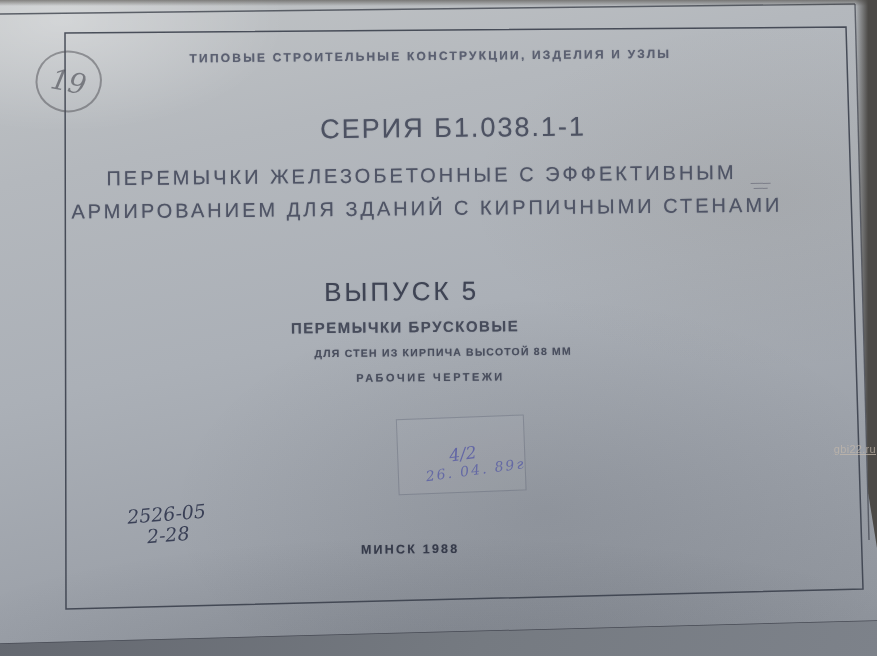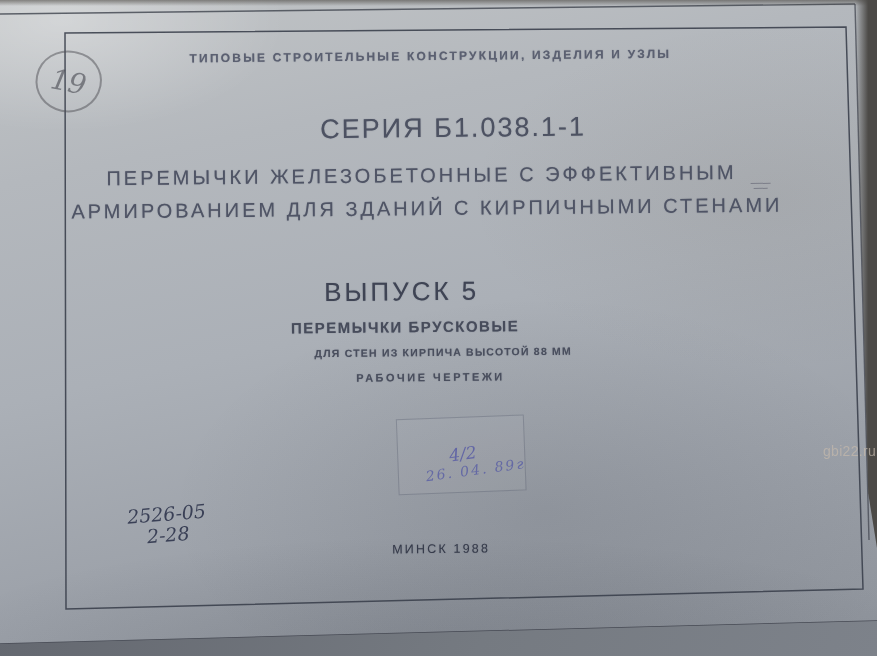--- a/index.html
+++ b/index.html
@@ -29,40 +29,40 @@
   .txt{position:absolute;white-space:nowrap;transform:translateX(-50%);
     color:#4b5062;text-shadow:0 0 1px rgba(75,80,98,0.55);}
   .header-line{left:433px;top:49px;font-size:12px;font-weight:bold;letter-spacing:2.2px;color:#5b6071;}
   .series{left:455px;top:113px;font-size:27px;letter-spacing:2px;color:#4d5262;}
   .title1{left:423px;top:164px;font-size:20px;letter-spacing:3px;color:#4f5465;}
   .title2{left:428px;top:197px;font-size:20px;letter-spacing:3px;color:#4f5465;}
   .issue{left:402px;top:276px;font-size:26px;letter-spacing:3px;color:#3f4454;}
   .issue-sub{left:405px;top:318px;font-size:15px;font-weight:bold;letter-spacing:1.5px;color:#474c5b;}
   .issue-scope{left:443px;top:346px;font-size:10.5px;font-weight:bold;letter-spacing:1.2px;color:#4a4f5e;}
   .doc-type{left:430px;top:371px;font-size:11px;font-weight:bold;letter-spacing:2.5px;color:#4a4f5e;}
-  .imprint{left:439px;top:542px;font-size:12.5px;font-weight:normal;letter-spacing:2.2px;color:#363b4a;}
+  .imprint{left:408px;top:542px;font-size:12.5px;font-weight:bold;letter-spacing:2.2px;color:#363b4a;}
   .stamp-box{position:absolute;left:396px;top:417px;width:126px;height:74px;
     border:1px solid rgba(75,80,100,0.32);transform:rotate(-1.6deg);
     background:rgba(255,255,255,0.04);}
   .hand{font-family:"DejaVu Serif",serif;font-style:italic;}
   .stamp-note1{position:absolute;left:448px;top:444px;font-size:17px;color:rgba(88,92,165,0.85);
     transform:rotate(-7deg);white-space:nowrap;}
   .stamp-note2{position:absolute;left:424px;top:462px;font-size:14px;color:rgba(88,92,165,0.8);
     transform:rotate(-7deg);letter-spacing:2px;white-space:nowrap;}
   .inventory{position:absolute;left:126px;top:501px;transform:rotate(-4deg);
     font-size:19px;color:#3a4056;line-height:21px;text-align:center;}
   .page-mark{position:absolute;left:38px;top:47px;width:62px;height:58px;
     border:2px solid rgba(80,80,86,0.5);border-radius:50% 46% 52% 48%;
     transform:rotate(12deg);display:flex;align-items:center;justify-content:center;
     font-size:28px;color:rgba(72,74,82,0.62);}
   .pencil-mark{position:absolute;left:752px;top:186px;width:20px;}
   .pencil-mark div{height:0;border-top:1.5px solid rgba(70,74,90,0.45);margin-bottom:4px;}
   .pencil-mark div:last-child{width:14px;margin-left:3px;}
-  .watermark{position:absolute;right:1px;top:443px;font-size:14px;
-    color:rgba(195,185,172,0.72);letter-spacing:0.3px;}
+  .watermark{position:absolute;right:1px;top:443px;font-size:11px;
+    color:rgba(195,185,172,0.72);letter-spacing:0.3px;text-decoration:underline;}
 </style>
 </head>
 <body>
 
 <div class="photo">
 
   <svg class="lines" width="877" height="656" viewBox="0 0 877 656">
 
     <path d="M 0,14 L 855,4" fill="none" stroke="#474b55" stroke-width="1.4" opacity="0.85"></path>
 

